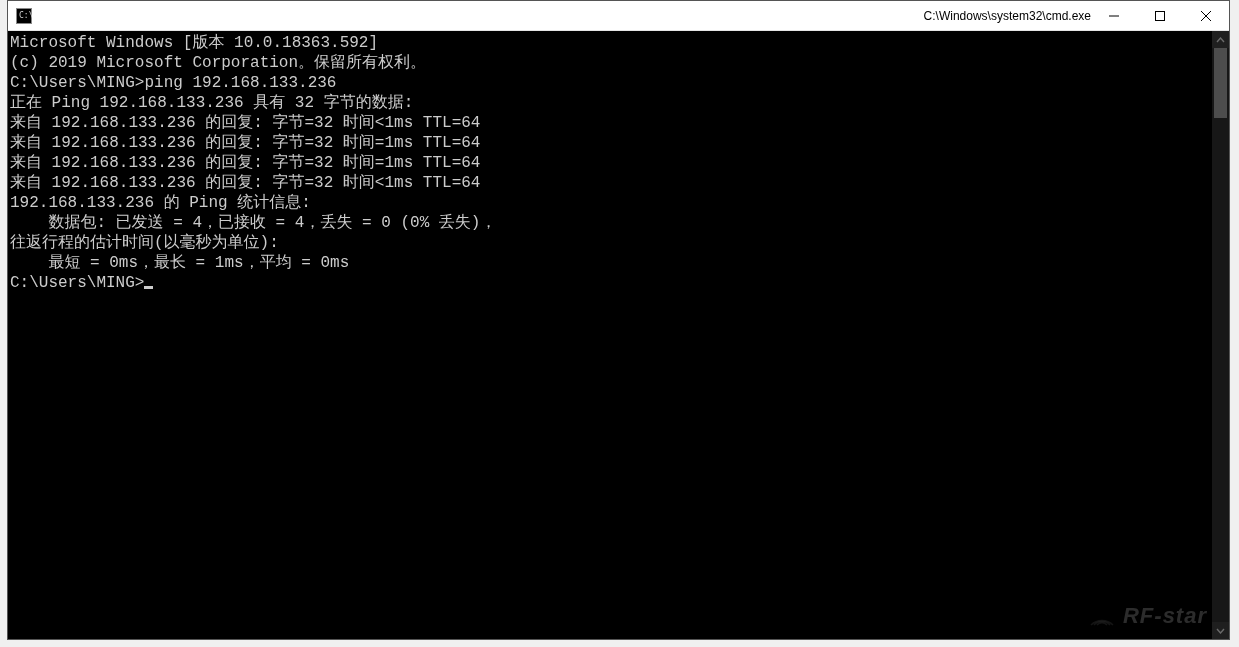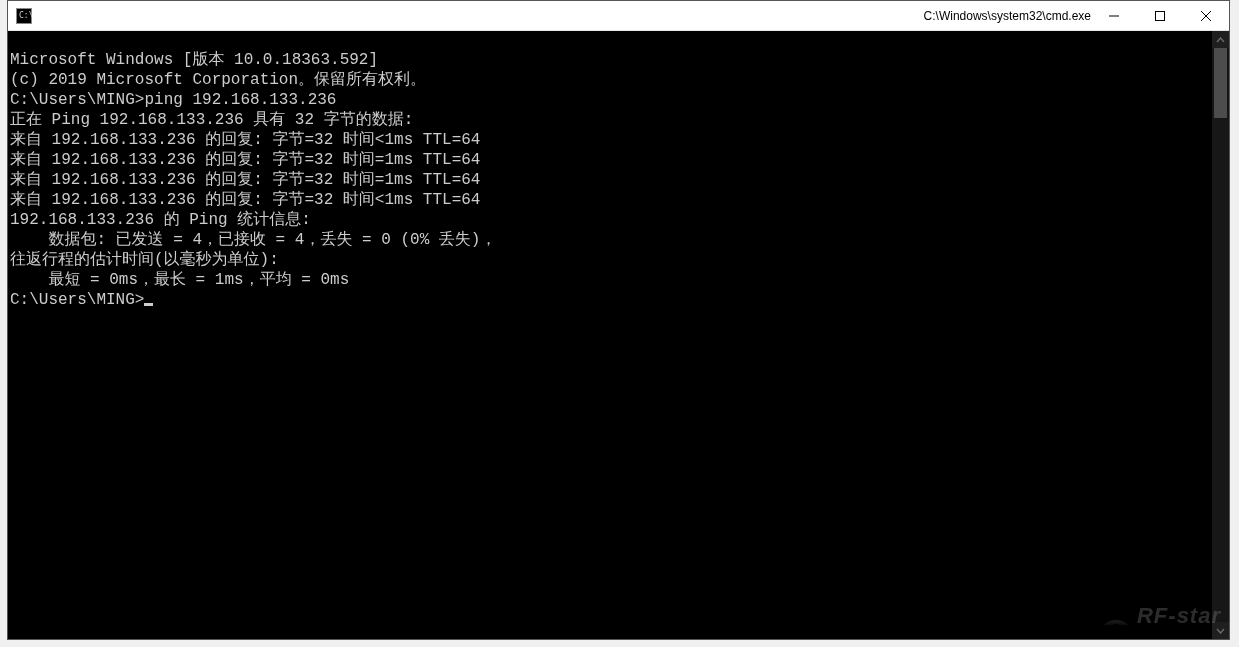--- a/index.html
+++ b/index.html
@@ -71,21 +71,20 @@
     .terminal {
       flex: 1;
       background: #000;
       color: #cccccc;
       font-family: "NSimSun", "SimSun", "Consolas", "Courier New", monospace;
       font-size: 16px;
       line-height: 20px;
       white-space: pre;
       padding: 2px 0 2px 2px;
       overflow: hidden;
-      margin-top: 17px;
     }
     .terminal .line { white-space: pre; }
     .cursor {
       display: inline-block;
       width: 9px;
       height: 3px;
       background: #cccccc;
       vertical-align: baseline;
       position: relative;
       top: 2px;
@@ -116,21 +115,21 @@
     .scroll-thumb {
       position: absolute;
       top: 0;
       left: 2px;
       right: 2px;
       height: 70px;
       background: #4d4d4d;
     }
     .watermark {
       position: absolute;
-      right: 8px;
+      right: 22px;
       bottom: 6px;
       height: 34px;
       color: rgba(200,200,200,0.22);
       font-family: Arial, sans-serif;
       font-style: italic;
       font-weight: 600;
       font-size: 22px;
       letter-spacing: 1px;
       display: flex;
       align-items: center;

